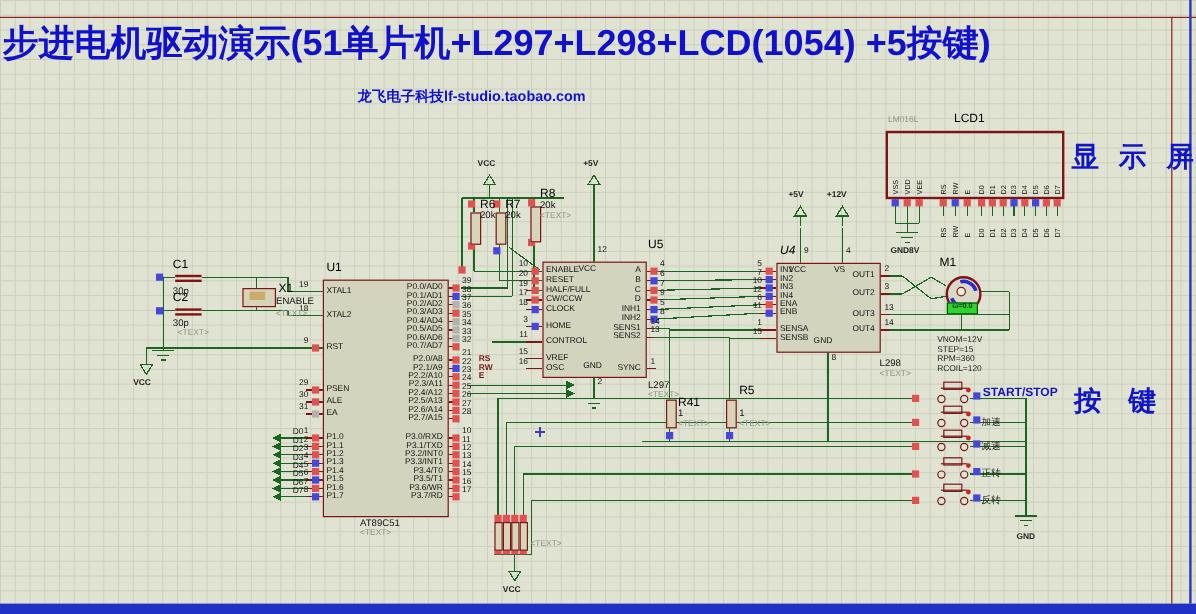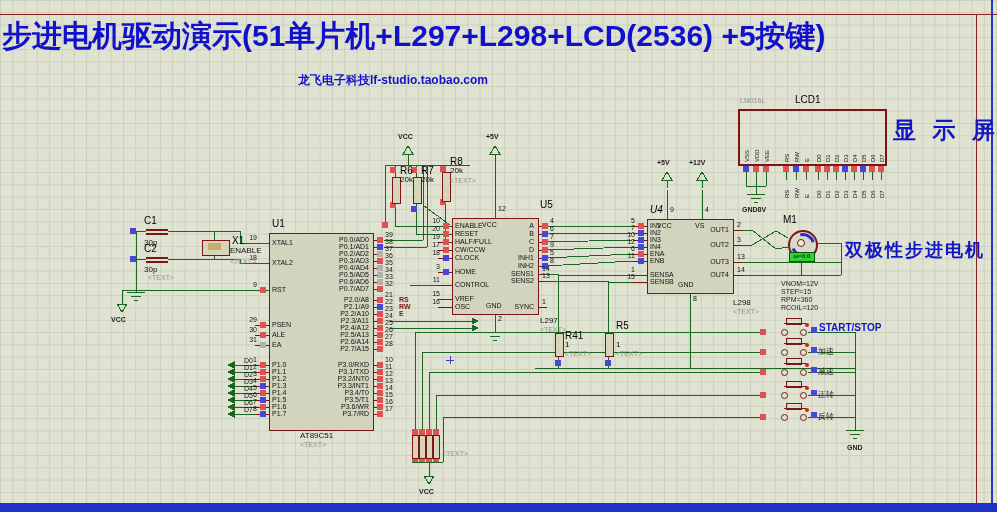--- a/index.html
+++ b/index.html
@@ -268,29 +268,29 @@
       <line x1="863" y1="164" x2="863" y2="180" stroke="#1a6620" stroke-width="1"></line>
       <line x1="872" y1="164" x2="872" y2="180" stroke="#1a6620" stroke-width="1"></line>
       <line x1="881" y1="164" x2="881" y2="180" stroke="#1a6620" stroke-width="1"></line>
     </svg>
 
   <div class="a" style="left:0;top:14px;width:997px;height:1px;background:#8b2020"></div>
   <div class="a" style="left:976px;top:14px;width:1px;height:489px;background:#8b2020"></div>
   <div class="a" style="left:991px;top:0;width:2px;height:503px;background:#2a36c0"></div>
   <div class="a" style="left:0;top:503px;width:997px;height:9px;background:#2031c8"></div>
 
-  <div class="a title" style="left:2px;top:16px">步进电机驱动演示(51单片机+L297+L298+LCD(2536) +5按键)</div>
+  <div class="a title" style="left:2px;top:16px">步进电机驱动演示(51单片机+L297+L298+LCD(1054) +5按键)</div>
   <div class="a subtitle" style="left:298px;top:72px">龙飞电子科技lf-studio.taobao.com</div>
 
   <div class="a lcdmod" style="left:738px;top:109px;width:145px;height:53px"></div>
   <div class="a gray" style="left:740px;top:97px">LM016L</div>
   <div class="a ref" style="left:795px;top:95px">LCD1</div>
 
   <div class="a cjk" style="left:893px;top:115px;font-size:23px;letter-spacing:5px">显 示 屏</div>
-  <div class="a cjk" style="left:845px;top:238px;font-size:18px;letter-spacing:2px">双极性步进电机</div>
+  <div class="a cjk" style="left:895px;top:319px;font-size:23px;letter-spacing:8px">按 键</div>
 <div class="a chipbox" style="left: 269px; top: 233px; width: 103px; height: 196px;"></div>
     <div class="a ref" style="left: 272px; top: 219px;">U1</div>
     <div class="a val" style="left: 300px; top: 432px;">AT89C51</div>
     <div class="a gray" style="left: 300px; top: 441px;">&lt;TEXT&gt;</div>
     <div class="a pnum" style="left: 241px; top: 234px; width: 16px; text-align: right;">19</div>
     <div class="a pname" style="left: 272px; top: 239px;">XTAL1</div>
     <div class="a pnum" style="left: 241px; top: 254px; width: 16px; text-align: right;">18</div>
     <div class="a pname" style="left: 272px; top: 259px;">XTAL2</div>
     <div class="a pnum" style="left: 241px; top: 281px; width: 16px; text-align: right;">9</div>
     <div class="a pname" style="left: 272px; top: 286px;">RST</div>

